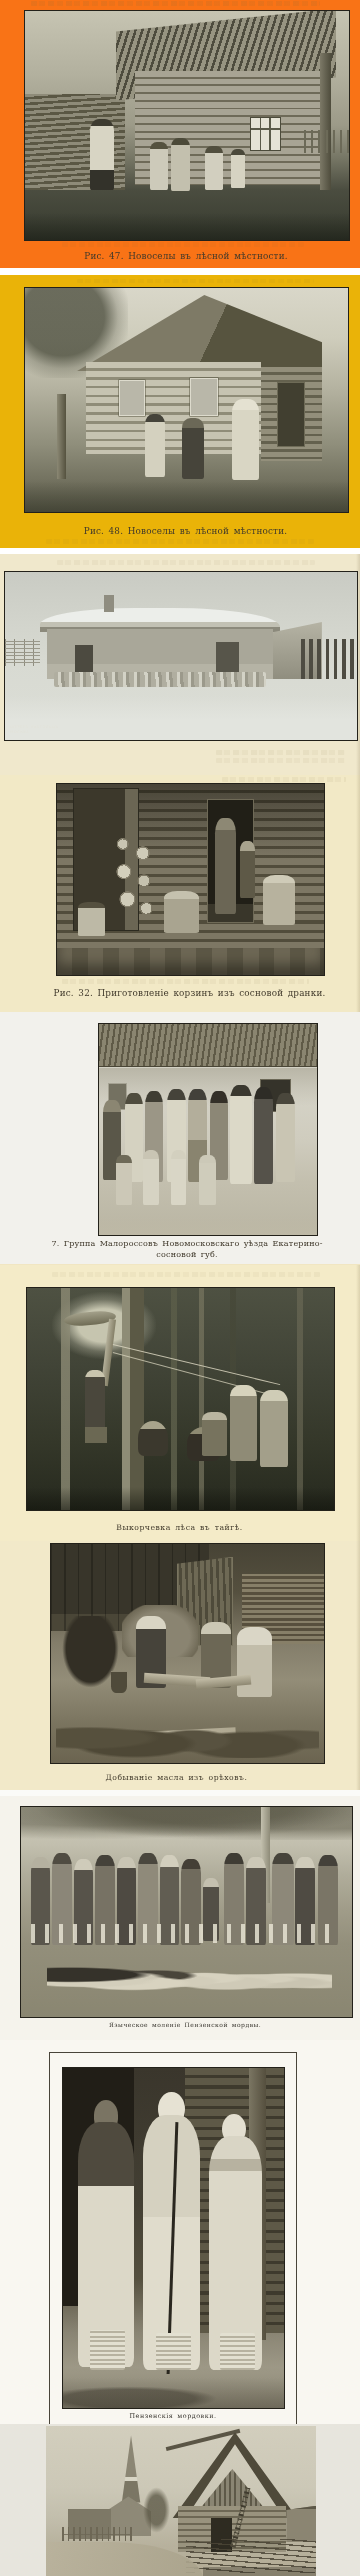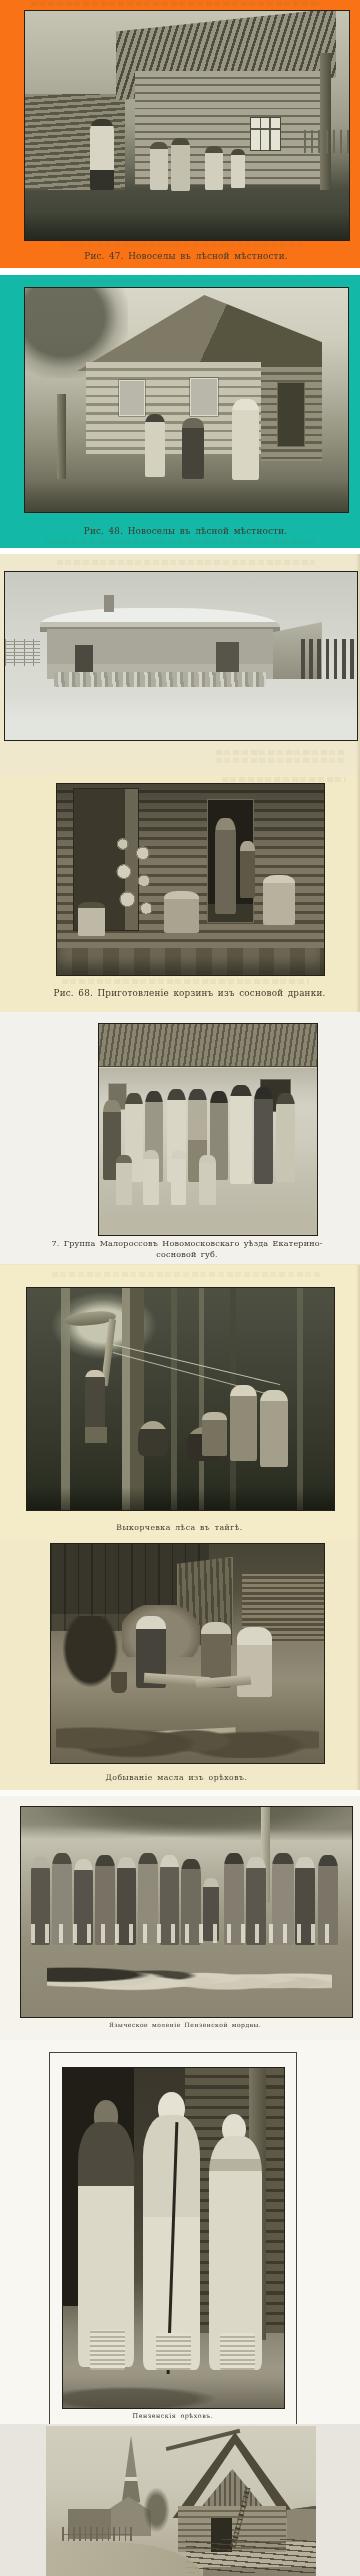--- a/index.html
+++ b/index.html
@@ -46,21 +46,21 @@
       <div class="fg" style="left:55.5%;top:59%;width:5.5%;height:19%;background:linear-gradient(180deg,#514e3e 0 15%,#d2cfbf 15%);"></div>
       <div class="fg" style="left:63.5%;top:60%;width:4.5%;height:17%;background:linear-gradient(180deg,#4a483a 0 15%,#d6d3c2 15%);"></div>
       <div style="left:86%;top:52%;width:14%;height:10%;background:repeating-linear-gradient(90deg,#6c6a58 0 2.1px,transparent 2.1px 7.2px);"></div>
       <div style="left:0;bottom:0;width:100%;height:12%;background:linear-gradient(180deg,rgba(22,25,18,0),rgba(22,25,18,.55));"></div>
     </div>
     <div class="cap cap-lg" style="left:24px;top:251px;width:324px;">Рис. 47. Новоселы въ лѣсной мѣстности.</div>
   </section>
 
   <div class="gap" style="top:268px;height:6.7px;"></div>
 
-  <section class="sheet" style="top:275px;height:273px;background:#14b8a6;">
+  <section class="sheet" style="top:275px;height:273px;background:#eab308;">
     <div class="ghost" style="left:77px;top:3.6px;width:237px;opacity:.55;"></div>
     <div class="ghost" style="left:46px;top:264px;width:268px;opacity:.5;"></div>
     <div class="photo" style="left:24px;top:12.4px;width:323px;height:224px;background:linear-gradient(180deg,#d9d7c9 0%,#cfcdbc 22%,#b4b2a0 45%,#8f8e7b 70%,#6f6e5c 88%,#5c5c4b 100%);">
       <div style="left:-2%;top:-2%;width:34%;height:42%;background:radial-gradient(ellipse at 40% 35%,rgba(70,72,56,.75) 0 45%,rgba(70,72,56,.25) 60%,transparent 75%);"></div>
       <div style="left:16%;top:3%;width:76%;height:34%;clip-path:polygon(0 100%,52% 0,100% 62%,100% 100%);background:linear-gradient(115deg,#7e7a66 0 55%,#57543f 55%);"></div>
       <div style="left:19%;top:33%;width:54%;height:41%;background:repeating-linear-gradient(180deg,#c6c3b1 0 6.2px,#8f8c78 6.2px 8.8px);"></div>
       <div style="left:73%;top:35%;width:19%;height:42%;background:repeating-linear-gradient(180deg,#938f7b 0 5.2px,#64614e 5.2px 7.7px);"></div>
       <div style="left:29%;top:41%;width:7.5%;height:15%;background:#b9b7a9;border:1.5px solid #dddbcd;box-shadow:0 0 0 0.5px #55533f;"></div>
       <div style="left:51%;top:40%;width:8%;height:16%;background:#b9b7a9;border:1.5px solid #dddbcd;box-shadow:0 0 0 0.5px #55533f;"></div>
       <div style="left:78%;top:42%;width:8%;height:28%;background:#413f30;border:1px solid #6e6b57;"></div>
@@ -106,21 +106,21 @@
       <div style="left:6%;top:2%;width:24%;height:74%;background:linear-gradient(90deg,#3c382b 0 80%,#6b6654 80%);border:1px solid #2c2a20;"></div>
       <div style="left:18%;top:26%;width:22%;height:48%;background-image:radial-gradient(circle at 30% 12%,#c9c5b2 0 4.6px,#807b68 4.6px 5.7px,transparent 6.2px),radial-gradient(circle at 64% 22%,#cfcbb8 0 5.7px,#857f6c 5.7px 6.7px,transparent 7.2px),radial-gradient(circle at 32% 42%,#d4d0bd 0 6.2px,#8a8471 6.2px 7.2px,transparent 7.7px),radial-gradient(circle at 66% 52%,#c6c2af 0 5.2px,#7c7663 5.2px 6.2px,transparent 6.7px),radial-gradient(circle at 38% 72%,#d0ccb9 0 6.7px,#857f6c 6.7px 7.7px,transparent 8.2px),radial-gradient(circle at 70% 82%,#c9c5b2 0 5.2px,#7c7663 5.2px 6.2px,transparent 6.7px);"></div>
       <div style="left:56%;top:8%;width:17%;height:64%;background:linear-gradient(180deg,#211f17 0 85%,#39362a 85%);border:1.5px solid #6f6a57;"></div>
       <div class="fg" style="left:59%;top:18%;width:8%;height:50%;background:linear-gradient(180deg,#8d8874 0 12%,#6b6655 12%);"></div>
       <div class="fg" style="left:68.5%;top:30%;width:5.5%;height:30%;background:linear-gradient(180deg,#a8a38e 0 18%,#5e5947 18%);"></div>
       <div class="fg" style="left:77%;top:48%;width:12%;height:26%;background:linear-gradient(180deg,#cfcbb8 0 15%,#b7b29e 15%);"></div>
       <div class="fg" style="left:40%;top:56%;width:13%;height:22%;background:linear-gradient(180deg,#c5c1ae 0 20%,#a9a490 20%);"></div>
       <div class="fg" style="left:8%;top:62%;width:10%;height:18%;background:linear-gradient(180deg,#55503f 0 18%,#bdb9a6 18%);"></div>
       <div style="left:0;bottom:0;width:100%;height:14%;background:repeating-linear-gradient(90deg,#6e6855 0 15.5px,#5d5846 15.5px 31px);box-shadow:inset 0 -10.3px 12.4px rgba(30,28,20,.55);"></div>
     </div>
-    <div class="cap cap-lg" style="left:30px;top:213px;width:319px;">Рис. 68. Приготовленіе корзинъ изъ сосновой дранки.</div>
+    <div class="cap cap-lg" style="left:30px;top:213px;width:319px;">Рис. 32. Приготовленіе корзинъ изъ сосновой дранки.</div>
   </section>
 
   <section class="sheet" style="top:1012px;height:252px;background:#f2f1ec;">
     <div class="photo" style="left:98px;top:10.8px;width:218px;height:211px;border-width:0.5px;background:linear-gradient(180deg,#cbc9bc 0%,#d6d4c8 30%,#cfccbe 55%,#c3bfae 75%,#b9b5a3 100%);">
       <div style="left:0;top:0;width:100%;height:20%;background:repeating-linear-gradient(98deg,#8a8570 0 3.6px,#5f5a47 3.6px 5.7px);border-bottom:1.5px solid #4a4636;"></div>
       <div style="left:0;top:21%;width:100%;height:18%;background:linear-gradient(180deg,#b9b6a7,rgba(185,182,167,0));"></div>
       <div style="left:74%;top:26%;width:13%;height:15%;background:#35332a;border:1px solid #6c6857;"></div>
       <div style="left:4%;top:28%;width:8%;height:12%;background:#747161;border:1px solid #a5a293;"></div>
       <div class="fg" style="left:2%;top:36%;width:8%;height:38%;background:linear-gradient(180deg,#8b8672 0 15%,#5a5749 15%);"></div>
       <div class="fg" style="left:12%;top:33%;width:8%;height:42%;background:linear-gradient(180deg,#4f4c3e 0 12%,#d5d2c1 12%);"></div>
@@ -220,21 +220,21 @@
         <div style="left:43%;top:7%;width:12%;height:10%;background:#e6e2d3;border-radius:50%;"></div>
         <div class="fg" style="left:36%;top:14%;width:26%;height:75%;background:linear-gradient(180deg,#d5d1c0 0 40%,#e0dccc 40%);"></div>
         <div style="left:72%;top:13.5%;width:11%;height:9%;background:#e3dfd0;border-radius:50%;"></div>
         <div class="fg" style="left:66%;top:20%;width:24%;height:69%;background:linear-gradient(180deg,#d9d5c5 0 10%,#b7b2a0 10% 15%,#dcd8c8 15%);"></div>
         <div style="left:49%;top:16%;width:1.2%;height:74%;background:#2a271f;transform:rotate(2deg);"></div>
         <div style="left:12%;top:77%;width:16%;height:12%;background:repeating-linear-gradient(0deg,#b7b2a0 0 2.1px,#e3e0d1 2.1px 4.6px);border-radius:2.1px;"></div>
         <div style="left:42%;top:78%;width:16%;height:11%;background:repeating-linear-gradient(0deg,#b7b2a0 0 2.1px,#e3e0d1 2.1px 4.6px);border-radius:2.1px;"></div>
         <div style="left:71%;top:78%;width:16%;height:11%;background:repeating-linear-gradient(0deg,#b7b2a0 0 2.1px,#e3e0d1 2.1px 4.6px);border-radius:2.1px;"></div>
         <div style="left:0;bottom:0;width:100%;height:9%;background:linear-gradient(180deg,rgba(60,56,44,0),rgba(60,56,44,.4)),radial-gradient(ellipse at 30% 70%,rgba(50,46,36,.45) 0 30%,transparent 40%);"></div>
       </div>
-      <div class="cap cap-xs" style="left:0;top:359px;width:246px;">Пензенскія орѣховъ.</div>
+      <div class="cap cap-xs" style="left:0;top:359px;width:246px;">Пензенскія мордовки.</div>
     </div>
   </section>
 
   <section class="sheet" style="top:2424px;height:178px;background:#e7e5dd;">
     <div class="photo" style="left:46px;top:2.1px;width:270px;height:153px;border:none;background:linear-gradient(180deg,#d2cebd 0%,#ccc8b7 40%,#c2beac 60%,#b7b19d 78%,#b3ab94 100%);">
       <div style="left:27%;top:6%;width:9%;height:44%;clip-path:polygon(50% 0,88% 100%,12% 100%);background:linear-gradient(180deg,#8b8674 0 62%,#d8d5c5 62% 68%,#7b7664 68%);"></div>
       <div style="left:22%;top:46%;width:17%;height:26%;clip-path:polygon(0 38%,50% 0,100% 38%,100% 100%,0 100%);background:#8e8977;"></div>
       <div style="left:8%;top:54%;width:16%;height:20%;background:#7d7866;"></div>
       <div style="left:36%;top:40%;width:10%;height:30%;background:radial-gradient(ellipse,#5f5b49 0 45%,transparent 70%);opacity:.8;"></div>
       <div style="left:44%;top:8%;width:28%;height:2.5%;background:#5a5545;transform:rotate(-14deg);"></div>

